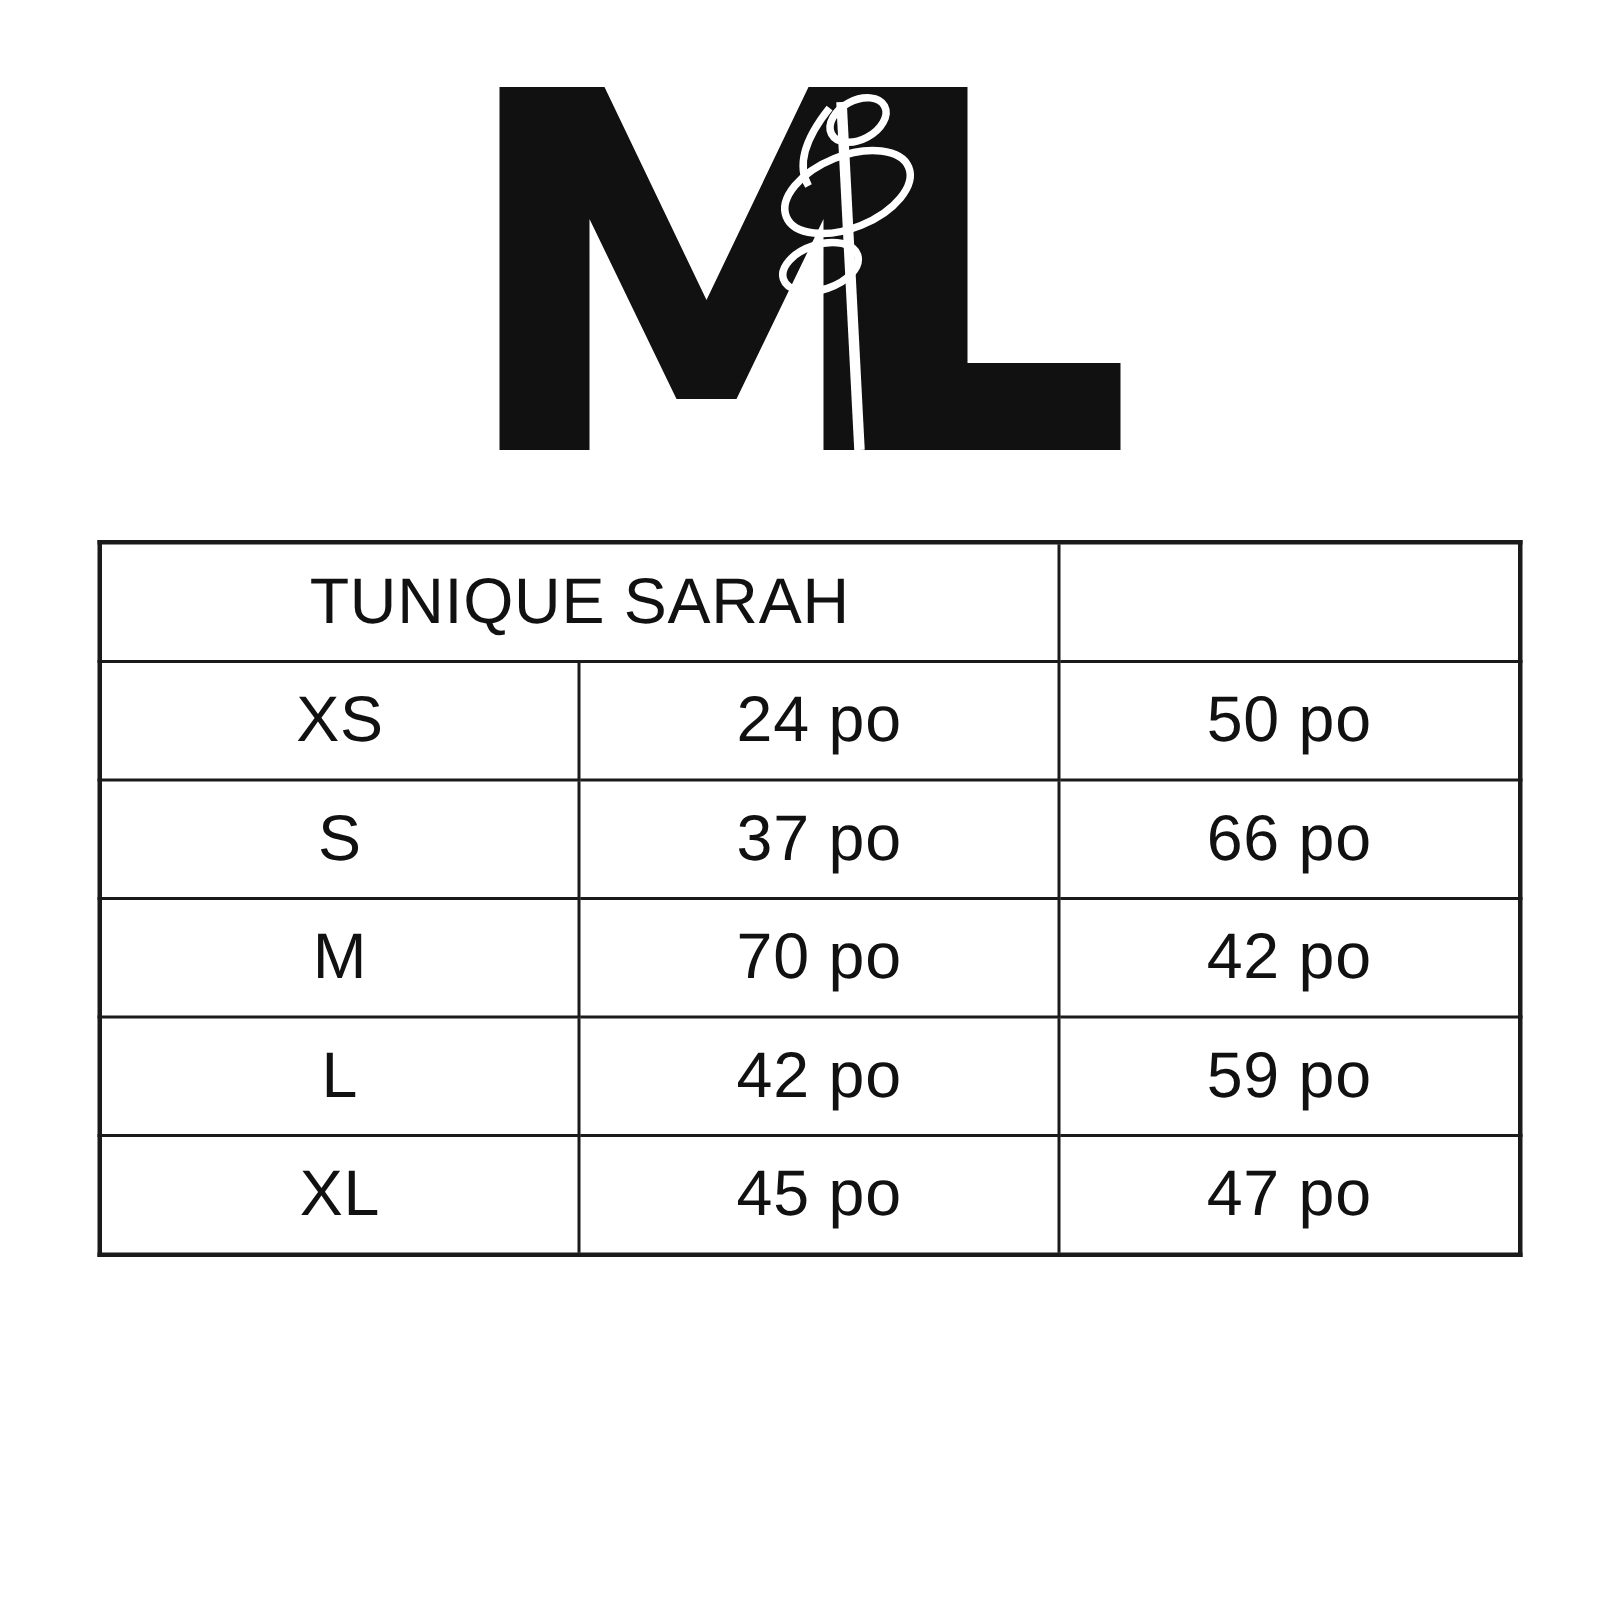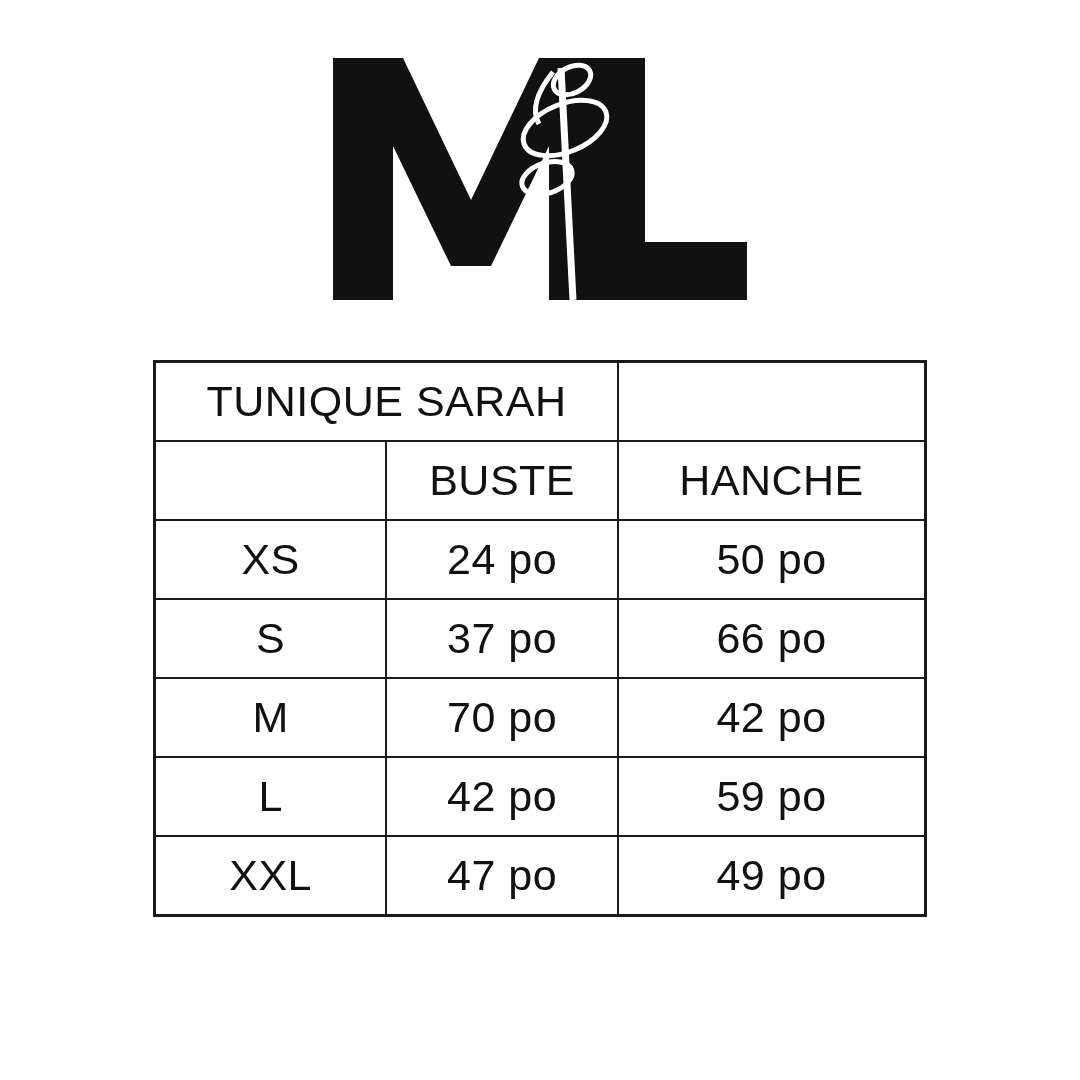--- a/index.html
+++ b/index.html
@@ -33,21 +33,21 @@
     justify-content: center;
   }
   .logo-svg {
     display: block;
   }
 
   
   .size-table {
     border-collapse: collapse;
     table-layout: fixed;
-    width: 774px;
+    width: 950px;
     margin: 0 auto;
     border: 3px solid #1a1a1a;
   }
   .size-table td {
     border: 2px solid #1a1a1a;
     text-align: center;
     vertical-align: middle;
     font-size: 43px;
     font-weight: 400;
     letter-spacing: 0.5px;
@@ -98,45 +98,40 @@
     </svg>
   </div>
 
   <table class="size-table">
     <tbody>
       <tr>
         <td class="title-cell" colspan="2">TUNIQUE SARAH</td>
         <td class="title-cell shaded col-hanche"></td>
       </tr>
       <tr>
-        <td class="head-cell shaded col-size"></td>
-        <td class="head-cell col-buste">BUSTE</td>
-        <td class="head-cell col-hanche">HANCHE</td>
-      </tr>
-      <tr>
         <td class="data-cell col-size">XS</td>
         <td class="data-cell col-buste">24 po</td>
         <td class="data-cell col-hanche">50 po</td>
       </tr>
       <tr>
         <td class="data-cell col-size">S</td>
         <td class="data-cell col-buste">37 po</td>
         <td class="data-cell col-hanche">66 po</td>
       </tr>
       <tr>
         <td class="data-cell col-size">M</td>
         <td class="data-cell col-buste">70 po</td>
         <td class="data-cell col-hanche">42 po</td>
       </tr>
       <tr>
         <td class="data-cell col-size">L</td>
         <td class="data-cell col-buste">42 po</td>
         <td class="data-cell col-hanche">59 po</td>
       </tr>
       <tr>
-        <td class="data-cell col-size">XXL</td>
-        <td class="data-cell col-buste">47 po</td>
-        <td class="data-cell col-hanche">49 po</td>
+        <td class="data-cell col-size">XL</td>
+        <td class="data-cell col-buste">45 po</td>
+        <td class="data-cell col-hanche">47 po</td>
       </tr>
     </tbody>
   </table>
 
 </div>
 
 </body></html>

